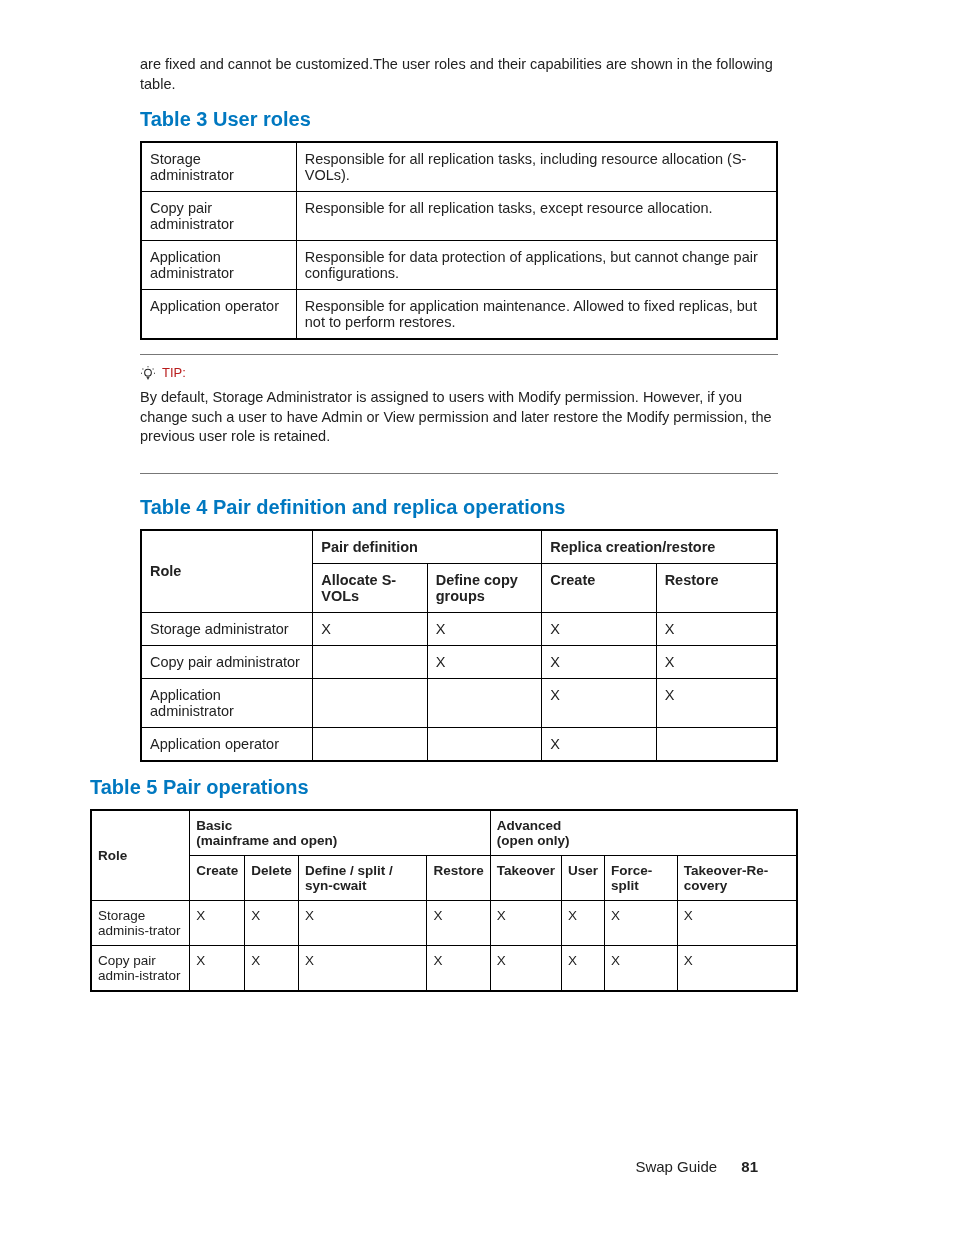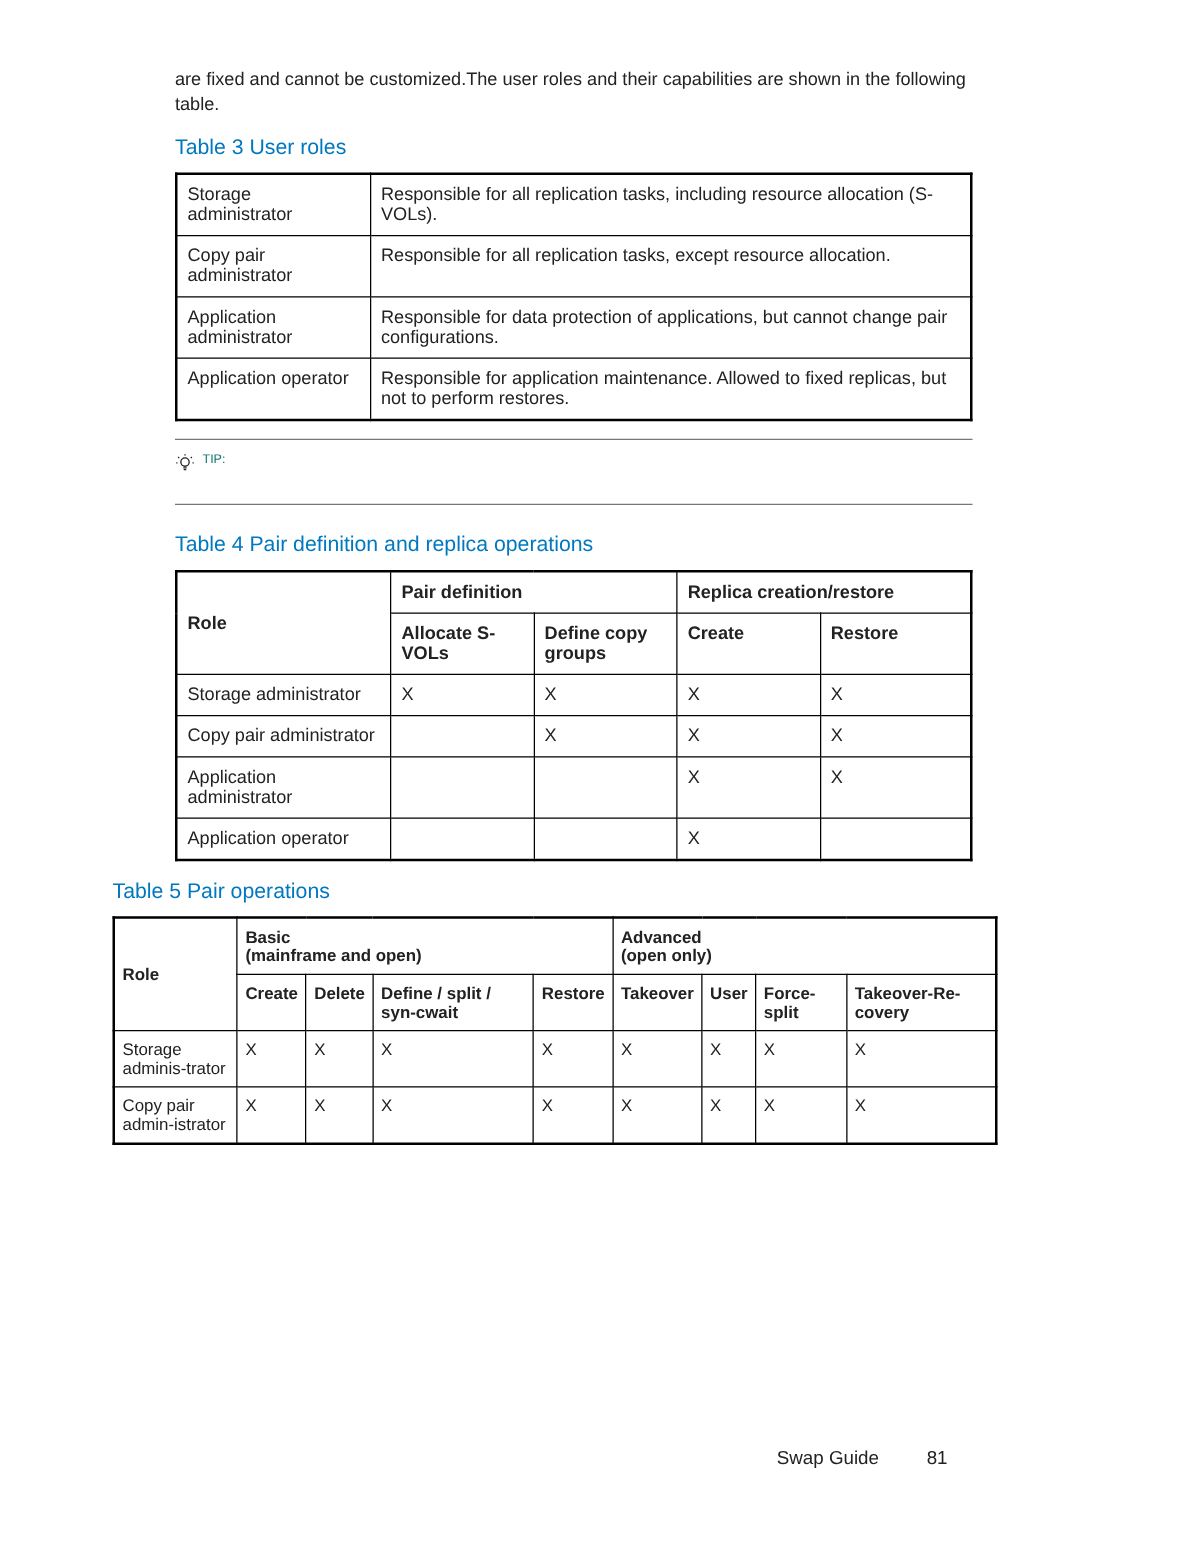--- a/index.html
+++ b/index.html
@@ -13,22 +13,22 @@
   .page {
     width: 878px;
     min-height: 1235px;
     padding: 55px 100px 40px 140px;
     box-sizing: border-box;
     position: relative;
   }
   .para { line-height: 1.35; margin: 0 0 8px 0; }
   .caption {
     color: #0078c0;
-    font-weight: normal;
-    font-size: 17px;
+    font-weight: bold;
+    font-size: 20px;
     margin: 14px 0 10px 0;
   }
   table {
     border-collapse: collapse;
     width: 100%;
     margin-bottom: 14px;
   }
   th, td {
     border: 1px solid #000;
     padding: 8px 8px;
@@ -38,29 +38,29 @@
   }
   th { font-weight: bold; }
   table.outer-thick { border: 2px solid #000; }
   .tip-block {
     border-top: 1px solid #777;
     border-bottom: 1px solid #777;
     padding: 10px 0 18px 0;
     margin: 14px 0 22px 0;
   }
   .tip-row { display: flex; align-items: flex-start; gap: 6px; margin-bottom: 6px; }
-  .tip-label { color: #0f766e; font-weight: normal; font-size: 10px; }
+  .tip-label { color: #b91c1c; font-weight: normal; font-size: 13px; }
   .tip-icon { width: 16px; height: 16px; flex: 0 0 16px; margin-top: 1px; }
   .footer {
     position: absolute;
     bottom: 60px;
     right: 120px;
     font-size: 15px;
   }
-  .footer .num { margin-left: 34px; }
+  .footer .num { margin-left: 20px; font-weight: bold; }
   .t5-wrap { margin-left: -50px; margin-right: -20px; }
   .t5 td, .t5 th { font-size: 13.5px; padding: 7px 6px; }
 </style>
 </head>
 <body>
 
 <div class="page">
 
   <p class="para">are fixed and cannot be customized.The user roles and their capabilities are shown in the following table.</p>
 
@@ -97,20 +97,21 @@
           <line x1="5" y1="5" x2="3.8" y2="3.8"></line>
           <line x1="19" y1="5" x2="20.2" y2="3.8"></line>
           <line x1="3" y1="11" x2="1.5" y2="11"></line>
           <line x1="21" y1="11" x2="22.5" y2="11"></line>
           <line x1="10" y1="17" x2="14" y2="17"></line>
           <line x1="10.5" y1="19" x2="13.5" y2="19"></line>
         </svg>
       </span>
       <span class="tip-label">TIP:</span>
     </div>
+    <div class="para">By default, Storage Administrator is assigned to users with Modify permission. However, if you change such a user to have Admin or View permission and later restore the Modify permission, the previous user role is retained.</div>
   </div>
 
   <div class="caption">Table 4 Pair definition and replica operations</div>
 
   <table class="outer-thick">
     <tbody>
         <tr>
       <th rowspan="2" style="width:27%; vertical-align:middle;">Role</th>
       <th colspan="2">Pair definition</th>
       <th colspan="2">Replica creation/restore</th>

